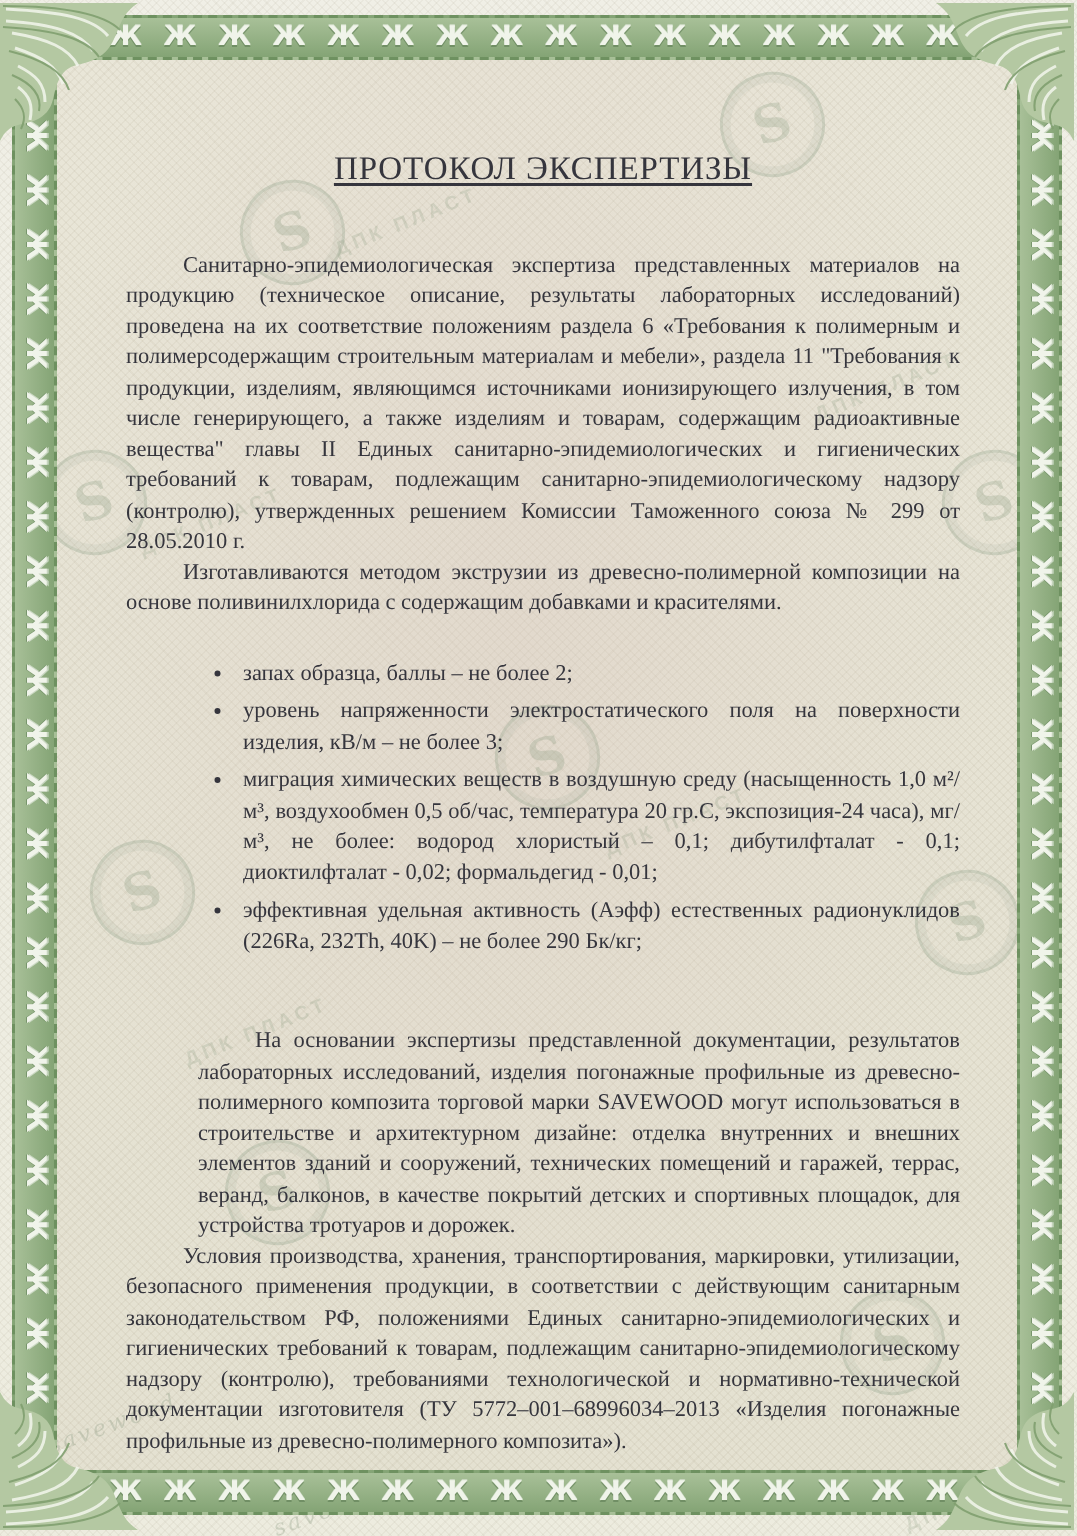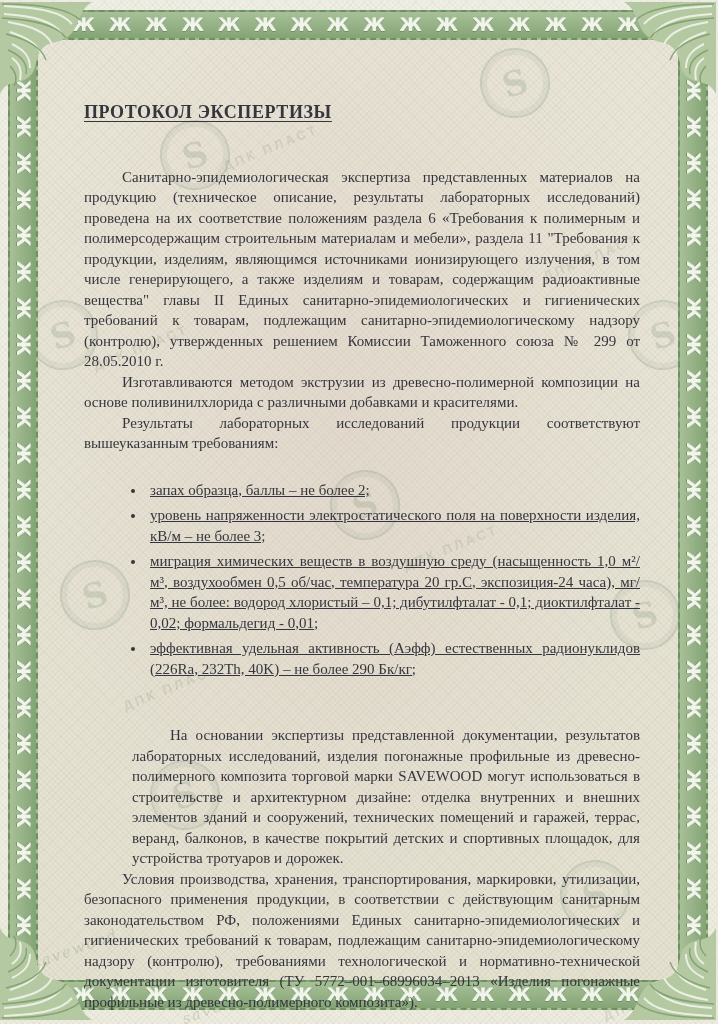--- a/index.html
+++ b/index.html
@@ -72,27 +72,27 @@
     font-family:"DejaVu Serif",serif;font-style:italic;font-size:15px;
     letter-spacing:2px;color:rgba(125,145,120,.28);
     transform:rotate(-20deg);white-space:nowrap;
   }
   
   .content{
     position:absolute;z-index:4;left:84px;right:78px;top:102px;
     font-size:15px;line-height:20.5px;
   }
   .title{
-    text-align:left;font-weight:bold;font-size:18px;letter-spacing:.6px;
+    text-align:center;font-weight:normal;font-size:22px;letter-spacing:.6px;
     text-decoration:underline;text-underline-offset:3px;
     margin:0 0 44px 0;
   }
   .para{margin:0;text-align:justify;text-indent:38px;}
   .bullets{margin:26px 0 0 0;padding:0 0 0 58px;}
-  .bullets li{text-align:justify;margin:0 0 5px 4px;padding-left:4px;text-decoration:underline;}
+  .bullets li{text-align:justify;margin:0 0 5px 16px;padding-left:4px;}
   .heading2{
     font-weight:bold;font-size:16px;letter-spacing:.5px;
     text-decoration:underline;text-underline-offset:3px;
     margin:28px 0 0 0;
   }
   .gap-lg{margin-top:46px;margin-left:48px;}
 </style>
 </head>
 <body>
 
@@ -173,22 +173,21 @@
     <path d="M0,0 H92 C76,10 80,28 66,36 C54,43 46,39 40,50 C34,60 38,70 26,77 C15,83 7,78 0,92 Z" fill="#b4c8a2"></path>
     <path d="M4,4 C42,6 62,10 72,22 M4,12 C36,14 54,20 62,32 M8,20 C32,24 46,30 52,42 M10,30 C28,36 38,42 42,54 M12,42 C24,48 30,54 30,66 M12,56 C20,62 22,68 20,78" stroke="#f2f6ec" stroke-width="2" fill="none" opacity=".85"></path>
     <path d="M2,2 C46,2 70,8 80,18 M2,16 C38,18 58,24 66,36 M6,32 C30,38 42,46 46,58 M8,48 C22,54 28,62 26,72 M10,64 C16,70 18,76 14,84" stroke="#7f9f6f" stroke-width="1.4" fill="none" opacity=".9"></path>
   </svg>
 </div>
 
 <div class="content">
   <h1 class="title">ПРОТОКОЛ ЭКСПЕРТИЗЫ</h1>
 
   <p class="para">Санитарно-эпидемиологическая экспертиза представленных материалов на продукцию (техническое описание, результаты лабораторных исследований) проведена на их соответствие положениям раздела 6 «Требования к полимерным и полимерсодержащим строительным материалам и мебели», раздела 11 "Требования к продукции, изделиям, являющимся источниками ионизирующего излучения, в том числе генерирующего, а также изделиям и товарам, содержащим радиоактивные вещества" главы II Единых санитарно-эпидемиологических и гигиенических требований к товарам, подлежащим санитарно-эпидемиологическому надзору (контролю), утвержденных решением Комиссии Таможенного союза № 299 от 28.05.2010 г.</p>
-  <p class="para">Изготавливаются методом экструзии из древесно-полимерной композиции на основе поливинилхлорида с различными добавками и красителями.</p>
-  <p class="para">Результаты лабораторных исследований продукции соответствуют вышеуказанным требованиям:</p>
+  <p class="para">Изготавливаются методом экструзии из древесно-полимерной композиции на основе поливинилхлорида с содержащим добавками и красителями.</p>
 
   <ul class="bullets">
     <li>запах образца, баллы – не более 2;</li>
     <li>уровень напряженности электростатического поля на поверхности изделия, кВ/м – не более 3;</li>
     <li>миграция химических веществ в воздушную среду (насыщенность 1,0 м²/м³, воздухообмен 0,5 об/час, температура 20 гр.С, экспозиция-24 часа), мг/м³, не более: водород хлористый – 0,1; дибутилфталат - 0,1; диоктилфталат - 0,02; формальдегид - 0,01;</li>
     <li>эффективная удельная активность (Аэфф) естественных радионуклидов (226Ra, 232Th, 40K) – не более 290 Бк/кг;</li>
   </ul>
 
 
   <p class="para gap-lg">На основании экспертизы представленной документации, результатов лабораторных исследований, изделия погонажные профильные из древесно-полимерного композита торговой марки SAVEWOOD могут использоваться в строительстве и архитектурном дизайне: отделка внутренних и внешних элементов зданий и сооружений, технических помещений и гаражей, террас, веранд, балконов, в качестве покрытий детских и спортивных площадок, для устройства тротуаров и дорожек.</p>

